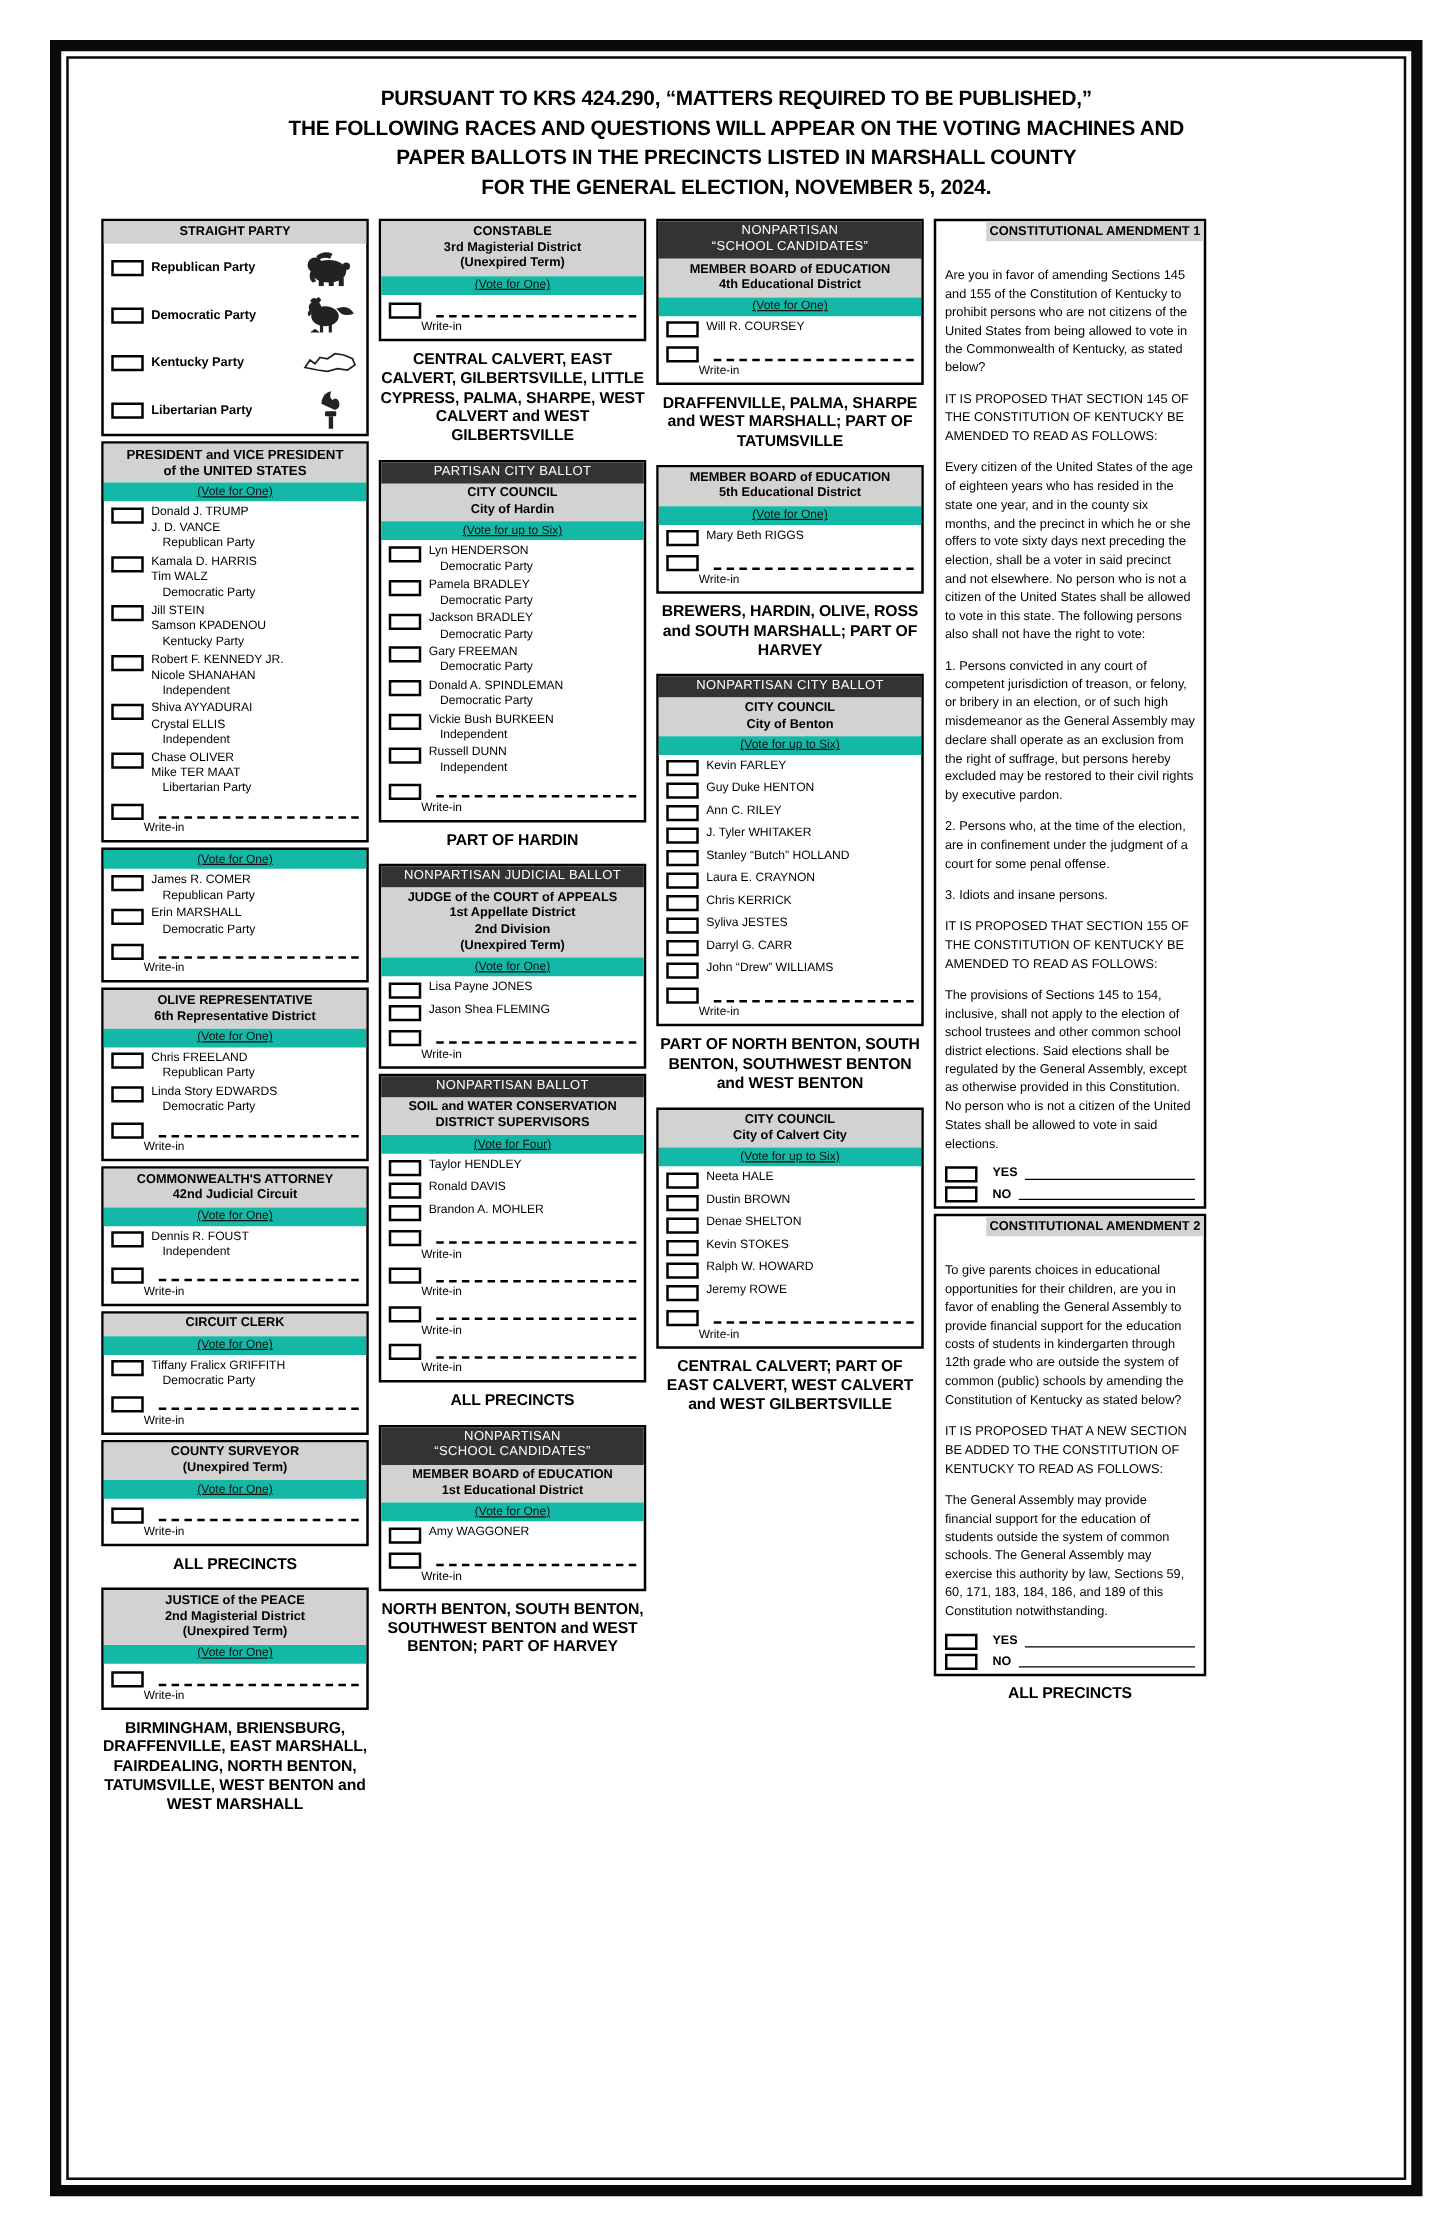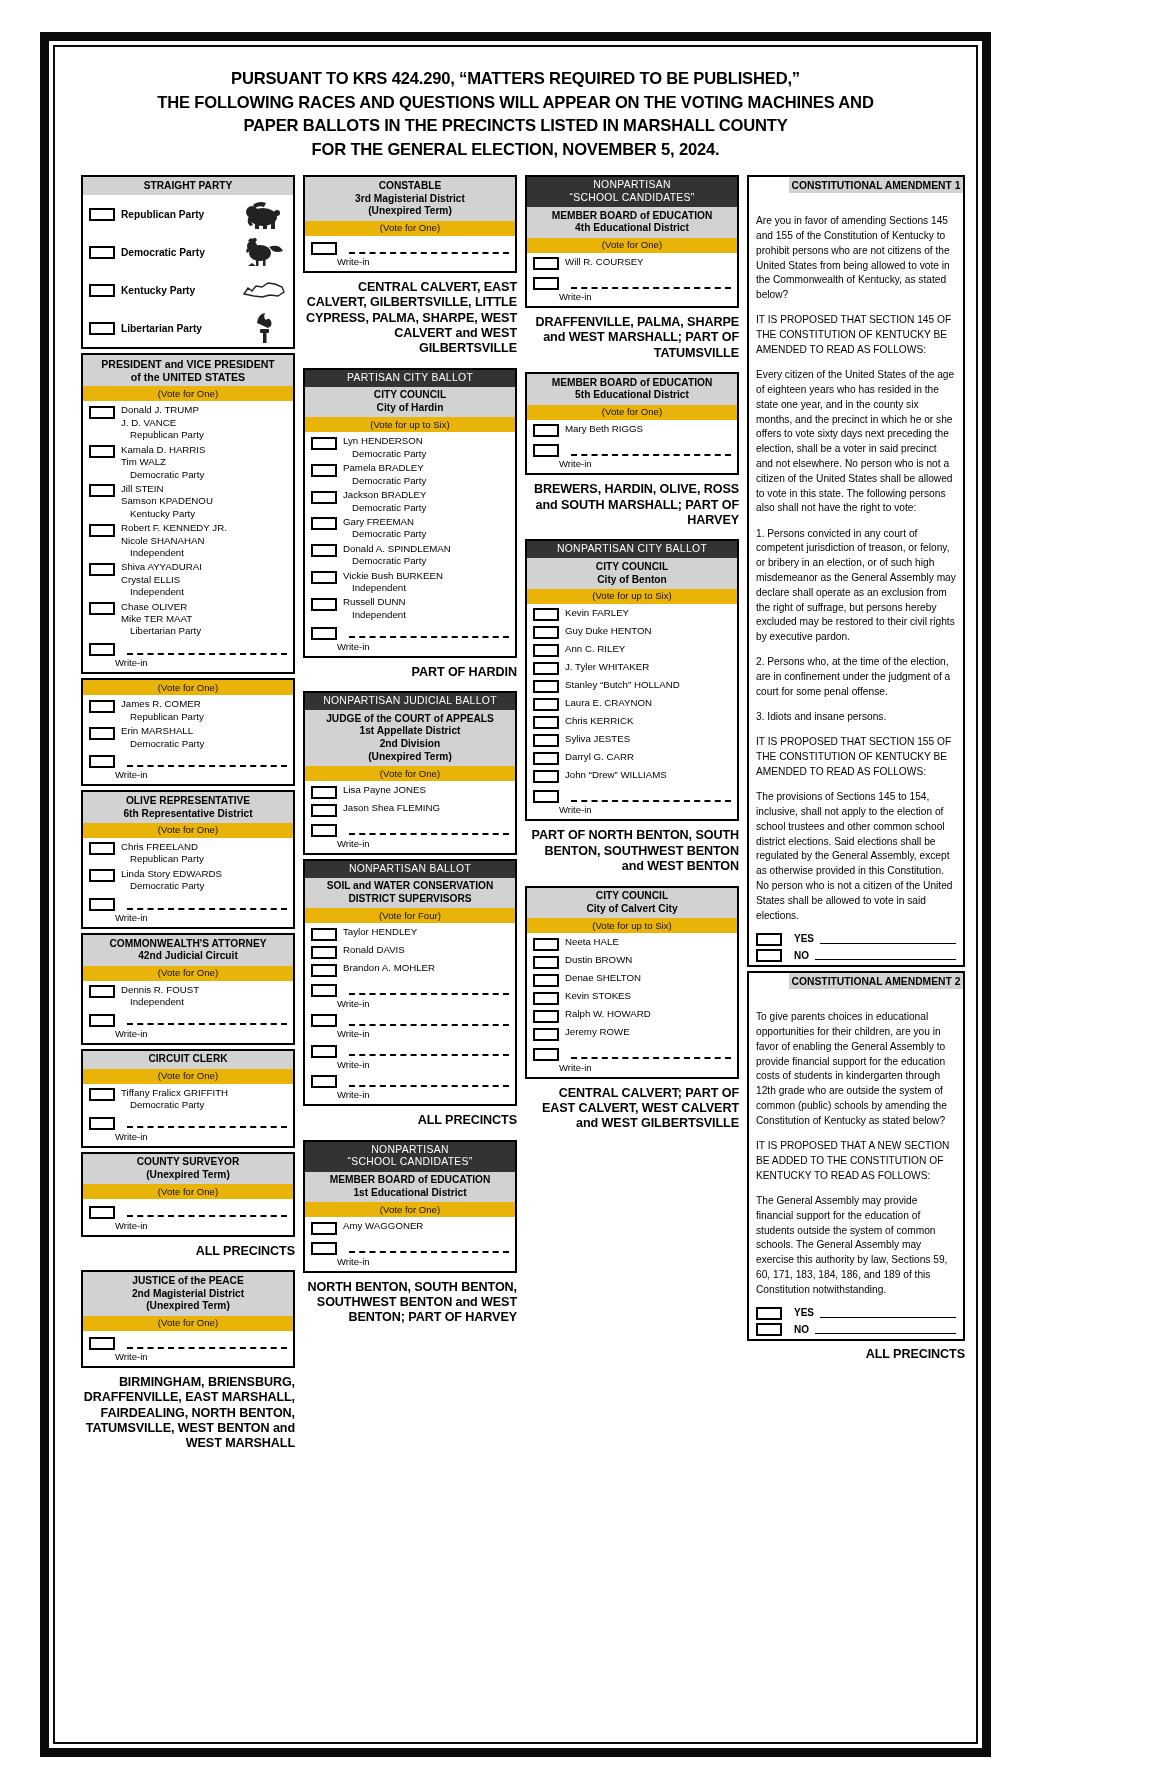--- a/index.html
+++ b/index.html
@@ -7,21 +7,21 @@
     margin: 0;
     width: 1158px;
     height: 1789px;
     background: #ffffff;
     font-family: "Liberation Sans", sans-serif;
     color: #000;
   }
   .page {
     position: absolute;
     left: 40px; top: 32px;
-    width: 951px; height: 1725px;
+    width: 1098px; height: 1725px;
     border: 9px solid #0a0a0a;
     background: #fff;
     padding: 10px 14px;
   }
   .inner-rule {
     position: absolute;
     left: 4px; top: 4px; right: 4px; bottom: 4px;
     border: 2px solid #0a0a0a;
     pointer-events: none;
   }
@@ -64,25 +64,26 @@
   .office {
     background: #d2d2d2;
     text-align: center;
     font-weight: bold;
     font-size: 10.2px;
     line-height: 1.25;
     padding: 2.5px 3px 2.5px 3px;
   }
   .office.big { font-size: 10.6px; }
   .vfo {
-    background: #eab308;
+    background: #14b8a6;
     text-align: center;
     font-size: 9.6px;
     padding: 1.5px 0 2.5px 0;
     color: #111;
+    text-decoration: underline;
   }
   .cand-list { padding: 3px 0 2px 0; }
   .cand {
     display: flex;
     align-items: flex-start;
     padding: 0 4px 0 6px;
     margin-bottom: 2px;
     min-height: 16px;
   }
   .chk {
@@ -104,21 +105,21 @@
   .wi-line-wrap { flex: 1; padding-left: 6px; }
   .wi-dash {
     border-top: 2.4px dashed #000;
     height: 0;
     margin-top: 11px;
   }
   .wi-label { font-size: 9.5px; padding: 1px 0 2px 32px; }
 
   
   .precincts {
-    text-align: right;
+    text-align: center;
     font-weight: bold;
     font-size: 12.6px;
     line-height: 1.22;
     margin: 7px 0 11px 0;
     letter-spacing: -0.1px;
   }
   .precincts.tight { margin: 6px 0 9px 0; }
 
   
   .sp-row {

